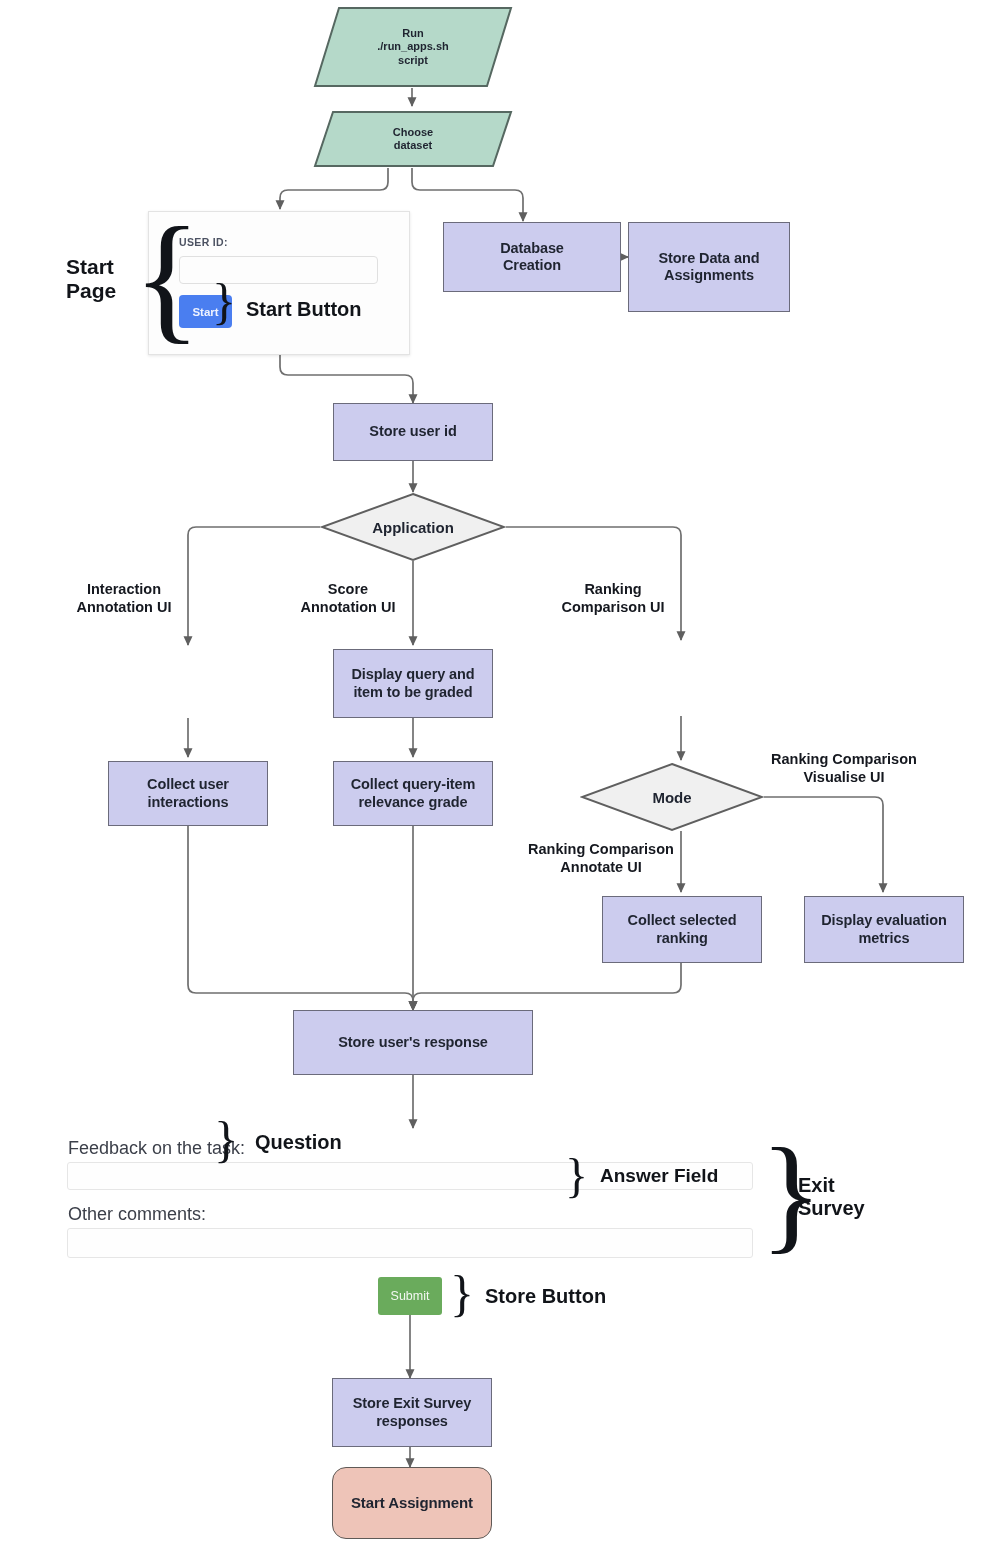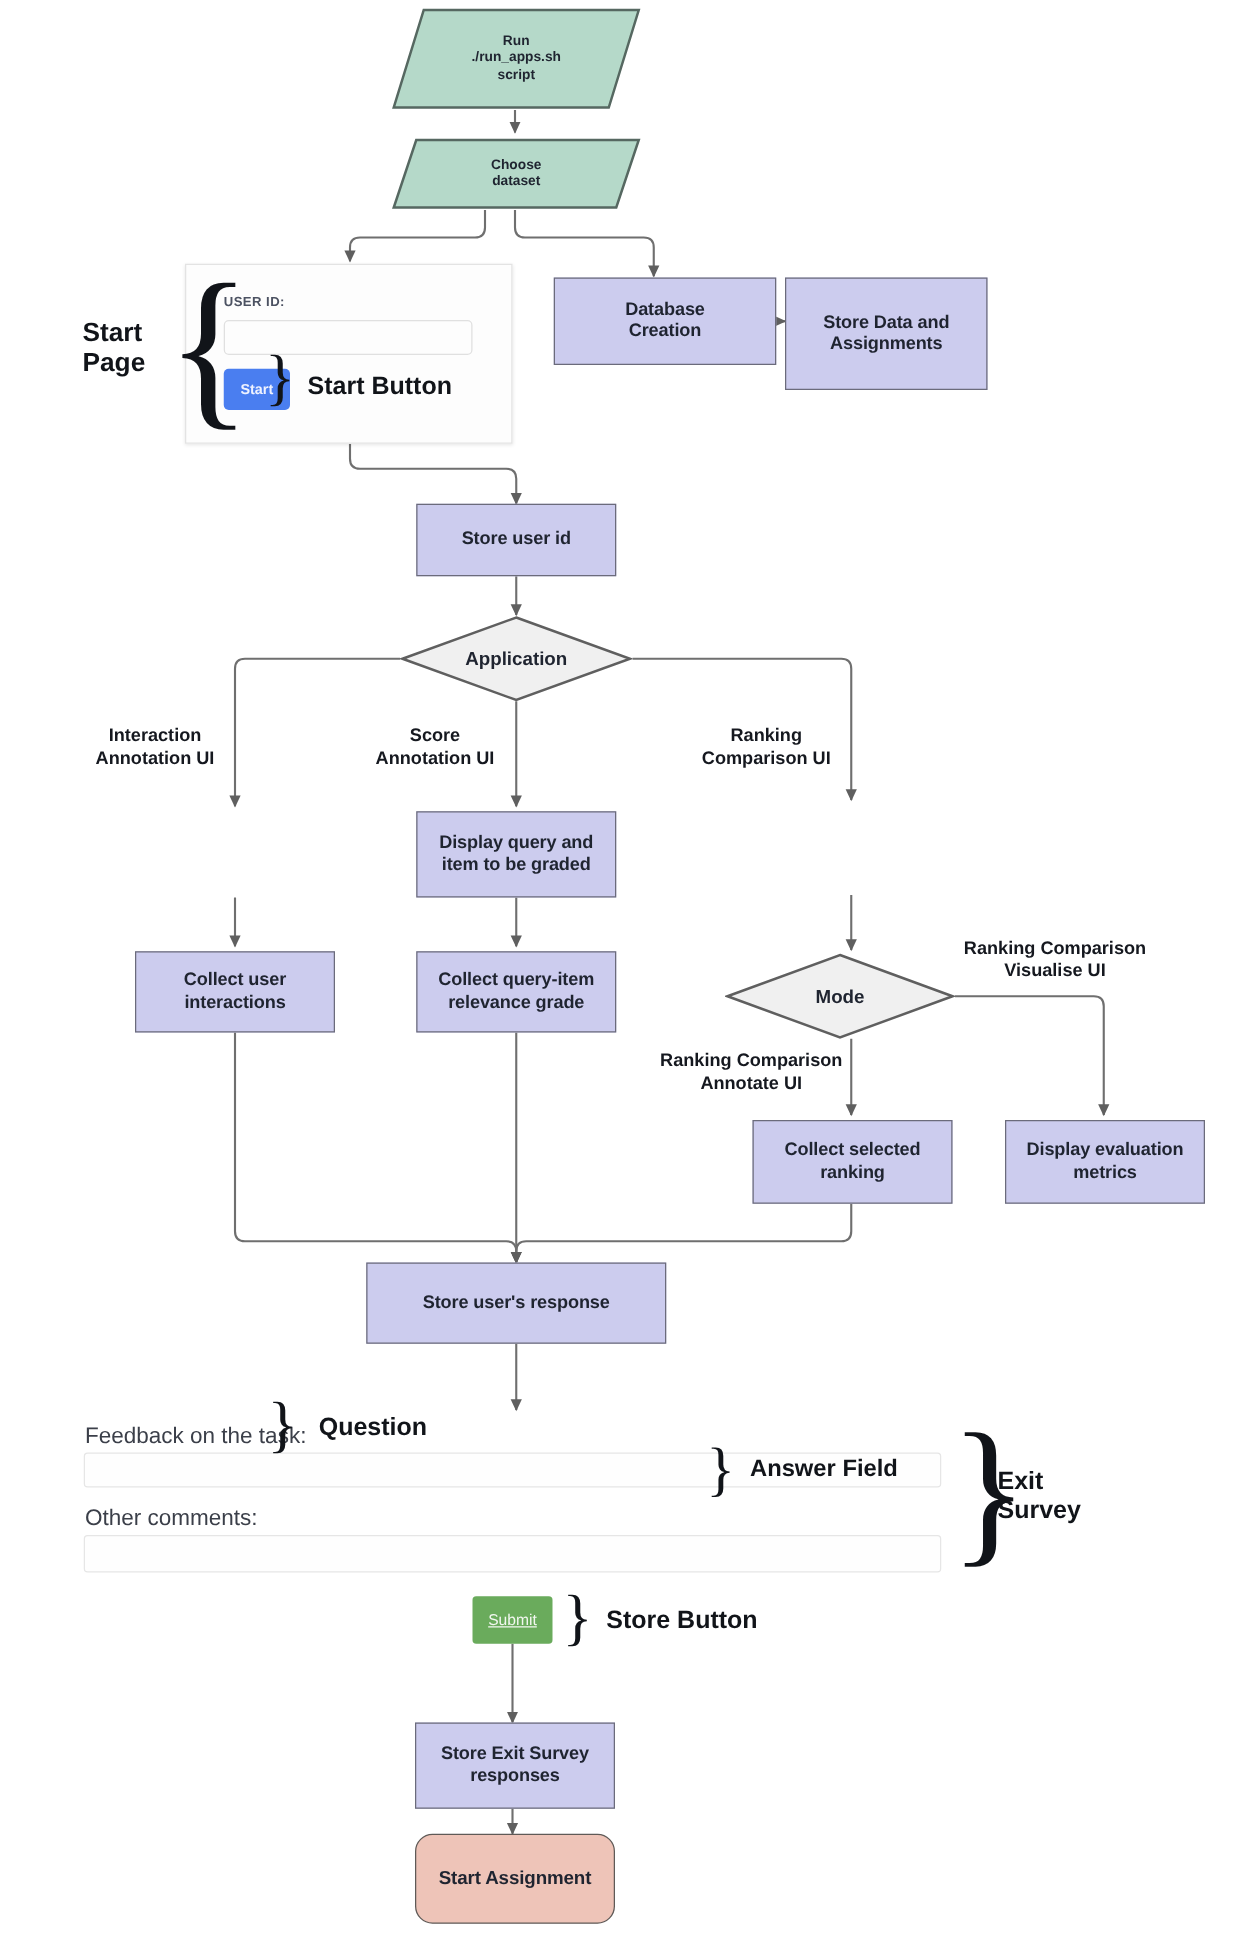--- a/index.html
+++ b/index.html
@@ -132,21 +132,20 @@
   .submit-btn{
     position:absolute;
     background:#6aab5c;
     border:none;
     border-radius:3px;
     color:#f2f7f0;
     font-size:12.5px;
     display:flex;align-items:center;justify-content:center;
     font-family:"Liberation Sans", sans-serif;
     cursor:pointer;
-    text-decoration:underline;
   }
   
   .brace{
     position:absolute;
     color:#111419;
     font-weight:normal;
     line-height:1;
     font-family:"Liberation Serif", serif;
     pointer-events:none;
   }

